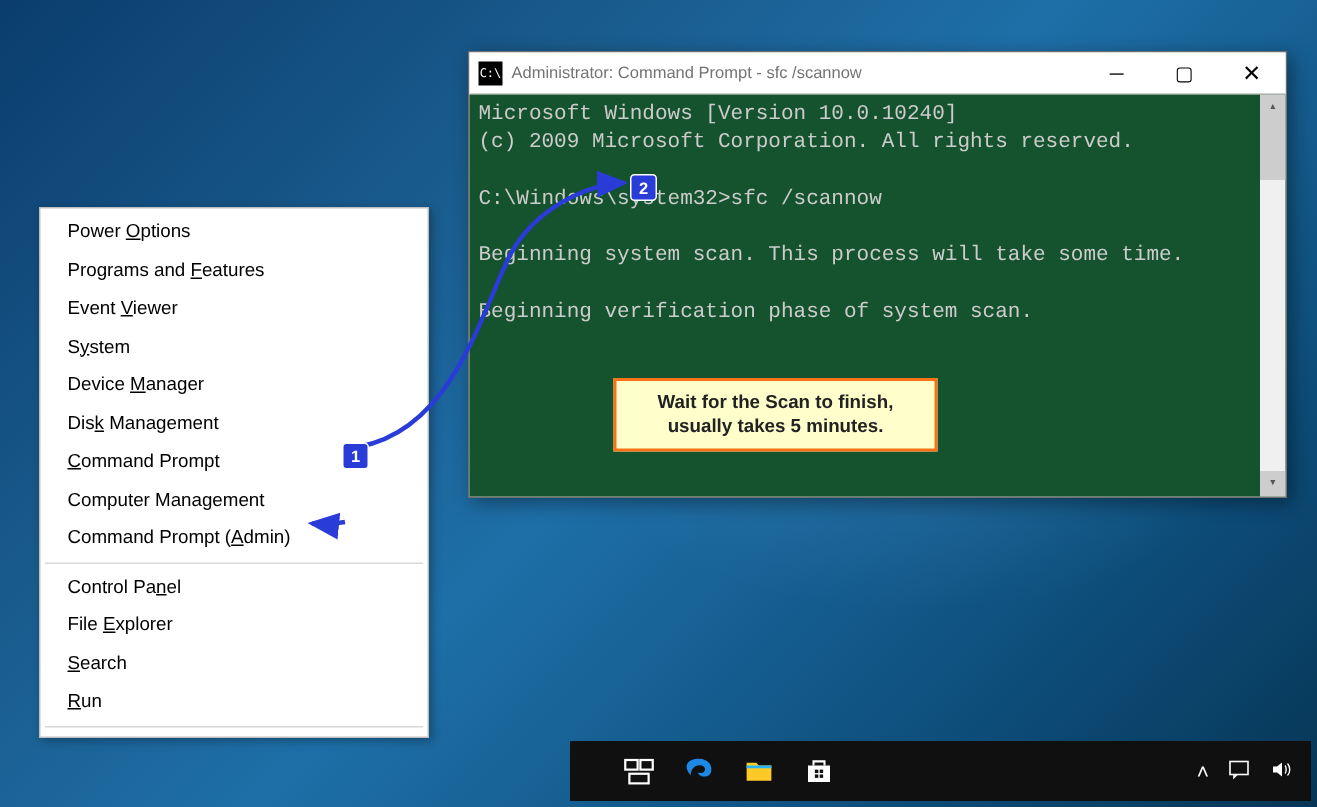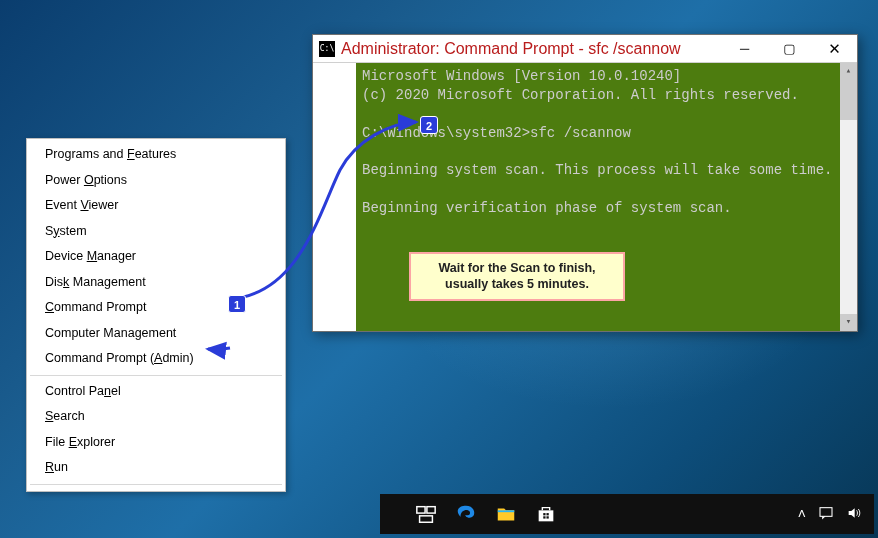--- a/index.html
+++ b/index.html
@@ -68,44 +68,43 @@
     background: #000;
     margin: 0 6px 0 6px;
     font-size: 8px;
     color: #fff;
     text-align: center;
     line-height: 16px;
     font-family: monospace;
   }
   .cmd-title-text {
     flex: 1;
-    font-size: 16px;
-    color: #b91c1c;
+    font-size: 11px;
+    color: #737373;
   }
   .win-btns { display: flex; height: 100%; }
   .win-btn {
     width: 45px;
     display: flex;
     align-items: center;
     justify-content: center;
     font-size: 13px;
     color: #000;
   }
   .win-btn.close { font-size: 15px; }
   .cmd-body {
     position: relative;
-    background: #4d7c0f;
+    background: #14532d;
     color: #ccc;
     font-family: Consolas, "Courier New", monospace;
     font-size: 14px;
     line-height: 1.35;
     height: calc(100% - 28px);
     padding: 4px 6px;
     overflow: hidden;
-    margin-left: 43px;
   }
   .cmd-body .scroll {
     position: absolute;
     right: 0; top: 0; bottom: 0;
     width: 17px;
     background: #f0f0f0;
     display: flex;
     flex-direction: column;
     justify-content: space-between;
   }
@@ -125,21 +124,21 @@
     width: 100%;
   }
 
   
   .callout {
     position: absolute;
     left: 409px;
     top: 252px;
     width: 216px;
     background: #ffffcc;
-    border: 2px solid #fca5a5;
+    border: 2px solid #f97316;
     padding: 6px 24px;
     text-align: center;
     font-size: 12.5px;
     font-weight: bold;
     color: #222;
     line-height: 1.3;
   }
 
   
   .arrow-svg {
@@ -194,51 +193,51 @@
     pointer-events: none;
   }
 </style>
 </head>
 <body>
 
 <div class="bg-glow"></div>
 <div class="watermark">A</div>
 
 <div id="ctx" class="context-menu">
+    <div class="menu-item">Power <u>O</u>ptions</div>
     <div class="menu-item">Programs and <u>F</u>eatures</div>
-    <div class="menu-item">Power <u>O</u>ptions</div>
     <div class="menu-item">Event <u>V</u>iewer</div>
     <div class="menu-item">S<u>y</u>stem</div>
     <div class="menu-item">Device <u>M</u>anager</div>
     <div class="menu-item">Dis<u>k</u> Management</div>
     <div class="menu-item"><u>C</u>ommand Prompt</div>
     <div class="menu-item">Computer Mana<u>g</u>ement</div>
     <div class="menu-item">Command Prompt (<u>A</u>dmin)</div>
     <div class="menu-sep"></div>
     <div class="menu-item">Control Pa<u>n</u>el</div>
+    <div class="menu-item">File <u>E</u>xplorer</div>
     <div class="menu-item"><u>S</u>earch</div>
-    <div class="menu-item">File <u>E</u>xplorer</div>
     <div class="menu-item"><u>R</u>un</div>
     <div class="menu-sep"></div>
   </div>
 
 <div class="cmd-window">
   <div class="cmd-title">
     <div class="cmd-title-icon">C:\</div>
     <div class="cmd-title-text">Administrator: Command Prompt - sfc /scannow</div>
     <div class="win-btns">
       <div class="win-btn">─</div>
       <div class="win-btn">▢</div>
       <div class="win-btn close">✕</div>
     </div>
   </div>
   <div class="cmd-body">
     <div id="cmd-lines">
         <div>Microsoft Windows [Version 10.0.10240]</div>
-        <div>(c) 2020 Microsoft Corporation. All rights reserved.</div>
+        <div>(c) 2009 Microsoft Corporation. All rights reserved.</div>
         <div>&nbsp;</div>
         <div>C:\Windows\system32&gt;sfc /scannow</div>
         <div>&nbsp;</div>
         <div>Beginning system scan.  This process will take some time.</div>
         <div>&nbsp;</div>
         <div>Beginning verification phase of system scan.</div>
       </div>
     <div class="scroll">
       <div class="scroll-btn">▴</div>
       <div class="scroll-thumb"></div>

